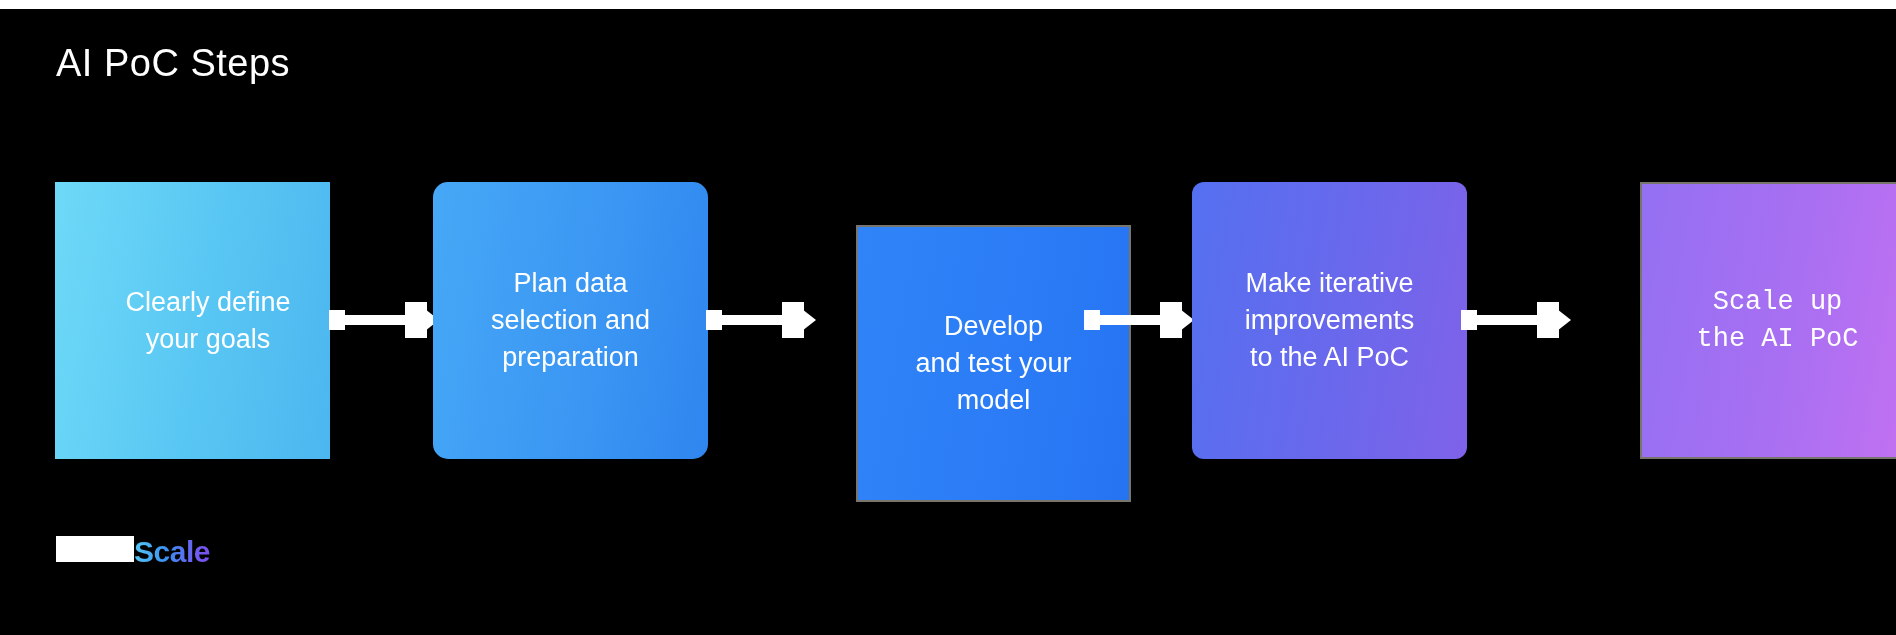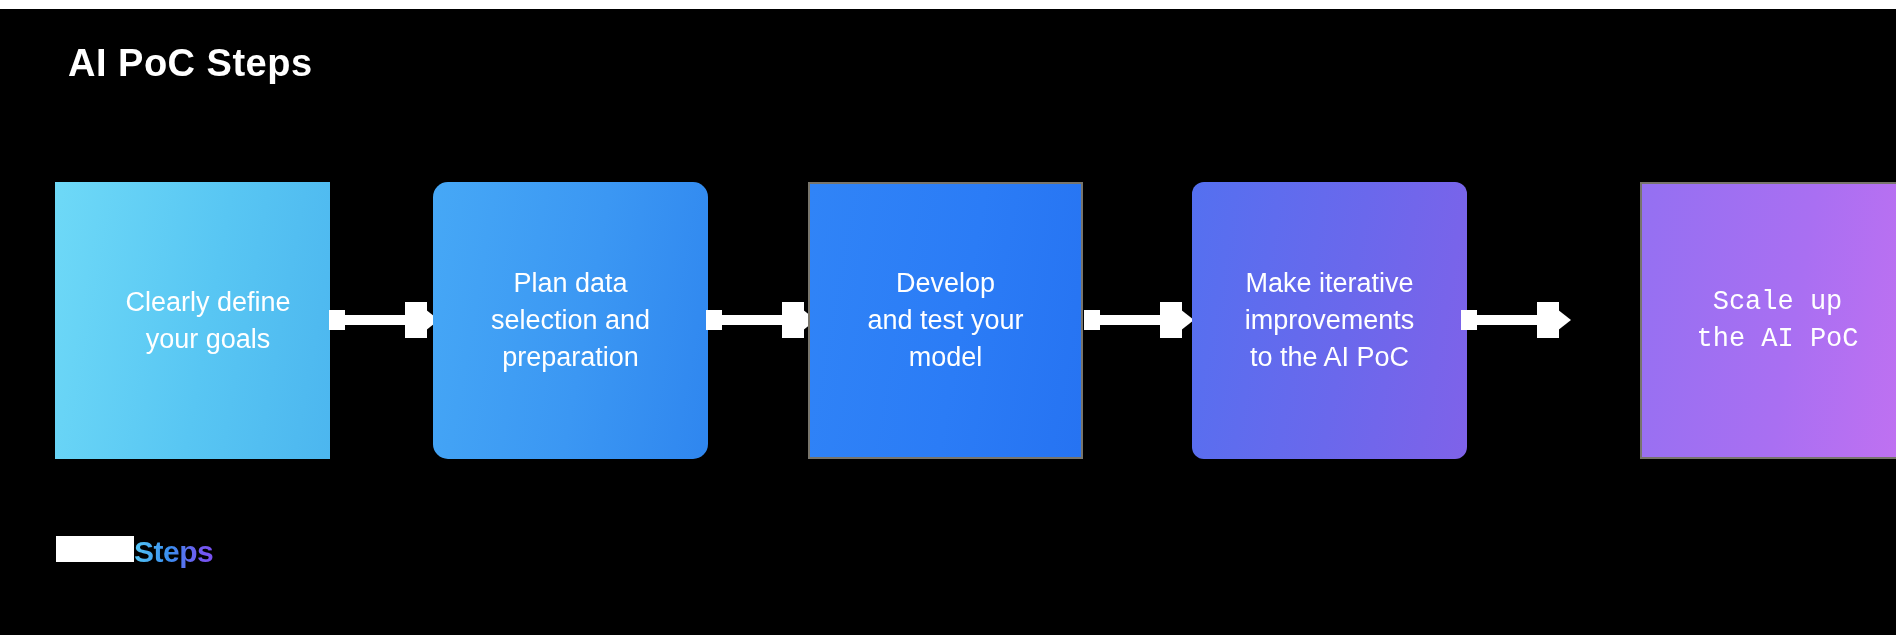--- a/index.html
+++ b/index.html
@@ -24,27 +24,26 @@
     top: 0;
     width: 1896px;
     height: 9px;
     background: #ffffff;
   }
   .title {
     position: absolute;
     left: 56px;
     top: 42px;
     font-size: 38px;
-    font-weight: bold;
+    font-weight: normal;
     color: #ffffff;
     letter-spacing: 0.5px;
     white-space: nowrap;
     
     filter: blur(0.4px) contrast(260%);
-    margin-left: 12px;
     -webkit-font-smoothing: none;
   }
 
   
   .flow {
     position: absolute;
     left: 0;
     top: 182px;
     width: 1896px;
     height: 280px;
@@ -66,21 +65,21 @@
     line-height: 1.36;
     padding: 0 14px;
     white-space: pre-line;
   }
   .node.bordered {
     border: 2px solid #78756c;
   }
 
   #node-0 { left: 55px;   background: linear-gradient(100deg, #6ed9f7 0%, #58c6f3 55%, #4cb6ef 100%); padding-left: 31px; }
   #node-1 { left: 433px;  background: linear-gradient(100deg, #46a8f6 0%, #3b97f3 55%, #2f86ef 100%); border-radius: 15px; }
-  #node-2 { left: 808px;  background: linear-gradient(100deg, #3084f7 0%, #2b7cf6 55%, #2673f2 100%); }
+  #node-2 { left: 856px;  background: linear-gradient(100deg, #3084f7 0%, #2b7cf6 55%, #2673f2 100%); margin-top: 43px; }
   #node-3 { left: 1192px; background: linear-gradient(100deg, #5470f0 0%, #6a68ec 55%, #7f62e9 100%); border-radius: 12px; }
   #node-4 { left: 1640px; background: linear-gradient(100deg, #9470f2 0%, #a96ff2 55%, #c271f1 100%); font-family: Liberation Mono, monospace; }
 
   
   .connector {
     position: absolute;
     top: 118px;
     height: 40px;
     width: 110px;
   }
@@ -213,16 +212,16 @@
 
     <div class="node bordered" id="node-4">
       <div class="label">Scale up
 the AI PoC</div>
     </div>
 
   </div>
 
   <div class="logo">
     <span class="mark"></span>
-    <span class="word">Steps</span>
+    <span class="word">Scale</span>
   </div>
 
 </div>
 
 </body></html>

